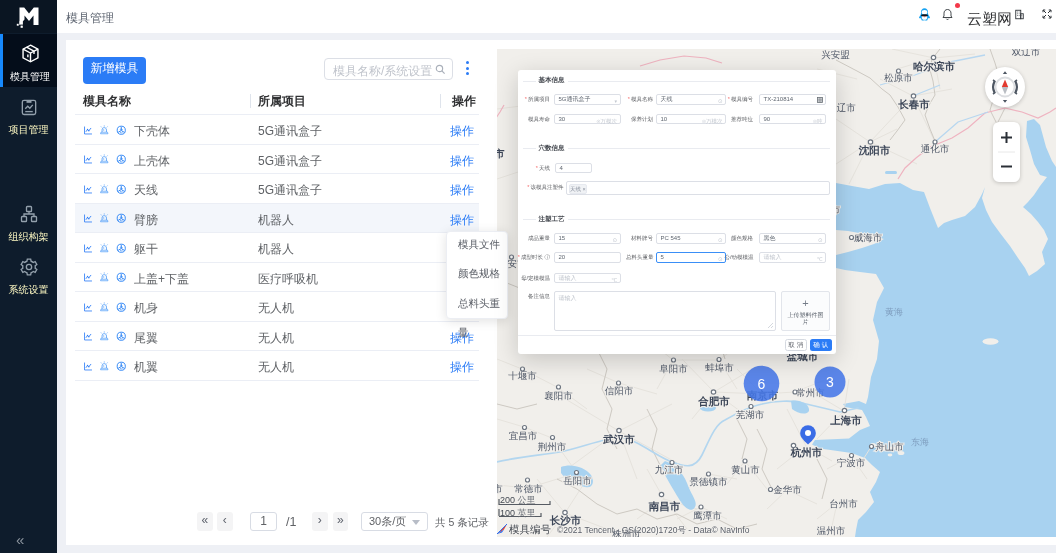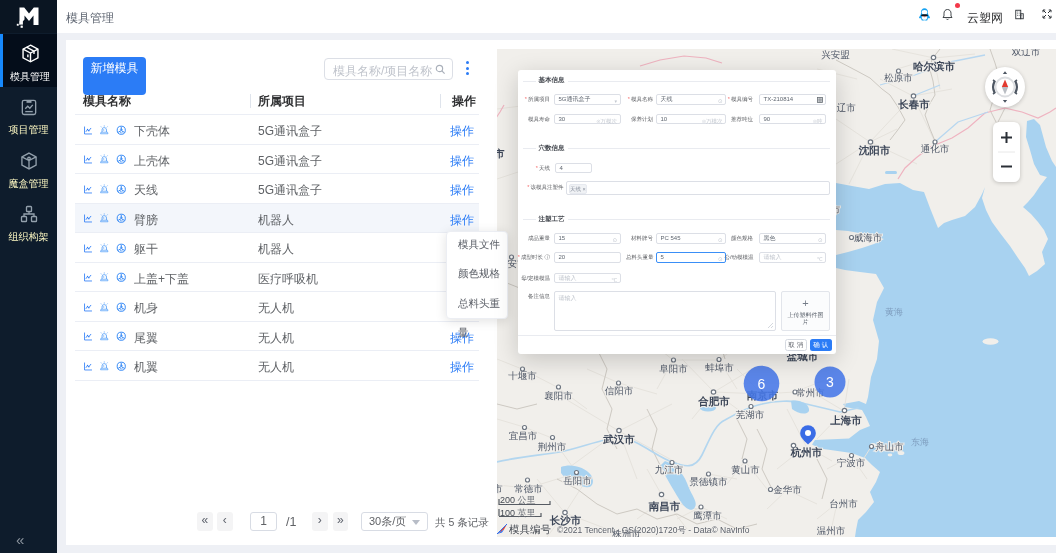--- a/index.html
+++ b/index.html
@@ -16,21 +16,21 @@
 .menu-item { position:absolute; left:0; width:57px; height:53px; text-align:center; color:#fef9c3; }
 .menu-item .mi-label { font-size:10px; margin-top:2px; }
 .menu-item svg { margin-top:9px; }
 .menu-item.active { background:#040d1a; color:#fff; border-left:3px solid #1789fd; }
 #collapse { position:absolute; left:16px; top:531px; color:#8b949e; font-size:15px; letter-spacing:-2px; }
 
 
 #cardzone { position:absolute; left:66px; top:40px; width:990px; height:505px; background:#fff; }
 
 
-#btn-add { position:absolute; left:83px; top:57px; width:63px; height:38px; background:#2b7cf6; border-radius:4px; color:#fff; font-size:12px; text-align:center; line-height:23px; }
+#btn-add { position:absolute; left:83px; top:57px; width:63px; height:27px; background:#2b7cf6; border-radius:4px; color:#fff; font-size:12px; text-align:center; line-height:23px; }
 #searchbox { position:absolute; left:324px; top:58px; width:129px; height:22px; border:1px solid #dcdfe6; border-radius:4px; background:#fff; }
 #searchbox .ph { position:absolute; left:8px; top:4px; font-size:12px; color:#c0c4cc; }
 #vdots { position:absolute; left:464px; top:59px; width:6px; height:20px; }
 #vdots i { display:block; width:3px; height:3px; border-radius:50%; background:#2b7cf6; margin:2.3px auto 0; }
 
 .th { position:absolute; top:87px; height:28px; font-size:12px; font-weight:bold; color:#303133; line-height:28px; }
 #thead-border { position:absolute; left:75px; top:114px; width:404px; height:1px; background:#ebeef5; }
 .hdiv { position:absolute; top:94px; width:1px; height:14px; background:#dfe4ec; }
 
 .trow { position:absolute; left:75px; width:404px; height:29.5px; border-bottom:1px solid #ebeef5; font-size:12px; color:#5f6266; }
@@ -82,21 +82,21 @@
     <ellipse cx="13" cy="8.6" rx="5.6" ry="4.8" fill="#fff"></ellipse>
     <ellipse cx="13" cy="19" rx="5.4" ry="4.6" fill="#fff"></ellipse>
     <path d="M6.2 13.6 C7 11.8 19 11.8 19.8 13.6 C20.6 15.4 19 16.8 13 16.8 C7 16.8 5.4 15.4 6.2 13.6 Z" fill="#10131a"></path>
     <path d="M8.5 16.2 C10 18.2 16 18.2 17.5 16.2 C16.5 19.4 9.5 19.4 8.5 16.2 Z" fill="#e8453c"></path>
   </svg>
   <svg style="position:absolute;left:885px;top:8px;" width="11" height="13" viewBox="0 0 22 26" fill="none" stroke="#2e3338" stroke-width="1.8">
     <path d="M11 3 C6.5 3 4 6.5 4 10.5 V16 L2 19 H20 L18 16 V10.5 C18 6.5 15.5 3 11 3 Z"></path>
     <path d="M8.5 21.5 C9 23.3 13 23.3 13.5 21.5"></path>
   </svg>
   <div style="position:absolute;left:897.5px;top:2.5px;width:5px;height:5px;border-radius:50%;background:#f3394a;"></div>
-  <div style="position:absolute;left:910px;top:10px;font-size:12px;color:#303133;">云塑网</div>
+  <div style="position:absolute;left:910px;top:10px;font-size:15px;color:#303133;">云塑网</div>
   <svg style="position:absolute;left:957px;top:9px;" width="11" height="11" viewBox="0 0 22 22" fill="none" stroke="#2e3338" stroke-width="1.8">
     <rect x="3.5" y="2.5" width="10" height="17"></rect>
     <rect x="13.5" y="9.5" width="5" height="10"></rect>
     <path d="M6 6 H7.5 M9.5 6 H11 M6 9.5 H7.5 M9.5 9.5 H11 M6 13 H7.5 M9.5 13 H11" stroke-width="1.5"></path>
     <path d="M15.5 13 V14" stroke-width="1.5"></path>
   </svg>
   <svg style="position:absolute;left:985px;top:9px;" width="10" height="10" viewBox="0 0 20 20" fill="none" stroke="#2e3338" stroke-width="2">
     <path d="M8 8 L2.5 2.5 M2 6.5 L2 2 L6.5 2"></path>
     <path d="M12 8 L17.5 2.5 M13.5 2 L18 2 L18 6.5"></path>
     <path d="M12 12 L17.5 17.5 M18 13.5 L18 18 L13.5 18"></path>
@@ -125,46 +125,44 @@
   </div>
   <div class="menu-item" style="top:88px;">
     <svg width="20" height="20" viewBox="0 0 24 24" fill="none" stroke="#93a0ac" stroke-width="1.6">
       <rect x="4" y="4" width="16" height="17" rx="2"></rect>
       <path d="M9 4 h6 v3 h-6 z" fill="#93a0ac" stroke="none"></path>
       <path d="M7.5 14 L10.5 11 L13 13.5 L16.5 9.5"></path>
       <path d="M7.5 17.5 H16.5"></path>
     </svg>
     <div class="mi-label">项目管理</div>
   </div>
-  <div class="menu-item" style="top:142px;">
-    <svg width="20" height="20" viewBox="0 0 24 24" fill="none" stroke="#93a0ac" stroke-width="1.6">
-      <path d="M12 2.5 L20.5 7 V17 L12 21.5 L3.5 17 V7 Z"></path>
-      <path d="M3.5 7 L12 11.5 L20.5 7"></path>
-      <path d="M12 11.5 V21.5"></path>
-      <path d="M12 9 m-1.5 0 a1.5 1.5 0 1 0 3 0 a1.5 1.5 0 1 0 -3 0"></path>
-    </svg>
-    <div class="mi-label">魔盒管理</div>
-  </div>
   <div class="menu-item" style="top:195px;">
     <svg width="20" height="20" viewBox="0 0 24 24" fill="none" stroke="#93a0ac" stroke-width="1.6">
       <rect x="9" y="3" width="6" height="6" rx="1"></rect>
       <rect x="3" y="15" width="6" height="6" rx="1"></rect>
       <rect x="15" y="15" width="6" height="6" rx="1"></rect>
       <path d="M12 9 V12 M6 15 V12 H18 V15"></path>
     </svg>
     <div class="mi-label">组织构架</div>
   </div>
+  <div class="menu-item" style="top:248px;">
+    <svg width="20" height="20" viewBox="0 0 24 24" fill="none" stroke="#93a0ac" stroke-width="1.6">
+      <circle cx="12" cy="12" r="3.2"></circle>
+      <path d="M19.4 13.5a7.6 7.6 0 0 0 0-3l2-1.5-2-3.4-2.3 1a7.6 7.6 0 0 0-2.6-1.5L14 2.6h-4l-.5 2.5a7.6 7.6 0 0 0-2.6 1.5l-2.3-1-2 3.4 2 1.5a7.6 7.6 0 0 0 0 3l-2 1.5 2 3.4 2.3-1a7.6 7.6 0 0 0 2.6 1.5l.5 2.5h4l.5-2.5a7.6 7.6 0 0 0 2.6-1.5l2.3 1 2-3.4z"></path>
+    </svg>
+    <div class="mi-label">系统设置</div>
+  </div>
   <div id="collapse">«</div>
 </div>
 
 <div id="cardzone"></div>
 
 <div id="btn-add">新增模具</div>
 <div id="searchbox">
-    <span class="ph">模具名称/项目名称</span>
+    <span class="ph">模具名称/系统设置</span>
   <svg width="11" height="11" style="position:absolute;right:6px;top:5px;" viewBox="0 0 16 16" fill="none" stroke="#aab0ba" stroke-width="1.7">
       <circle cx="6.5" cy="6.5" r="4.6"></circle>
       <path d="M10 10 L14 14"></path>
     </svg>
  </div>
 <div id="vdots">
     <i></i>
     <i></i>
     <i></i>
   </div>

